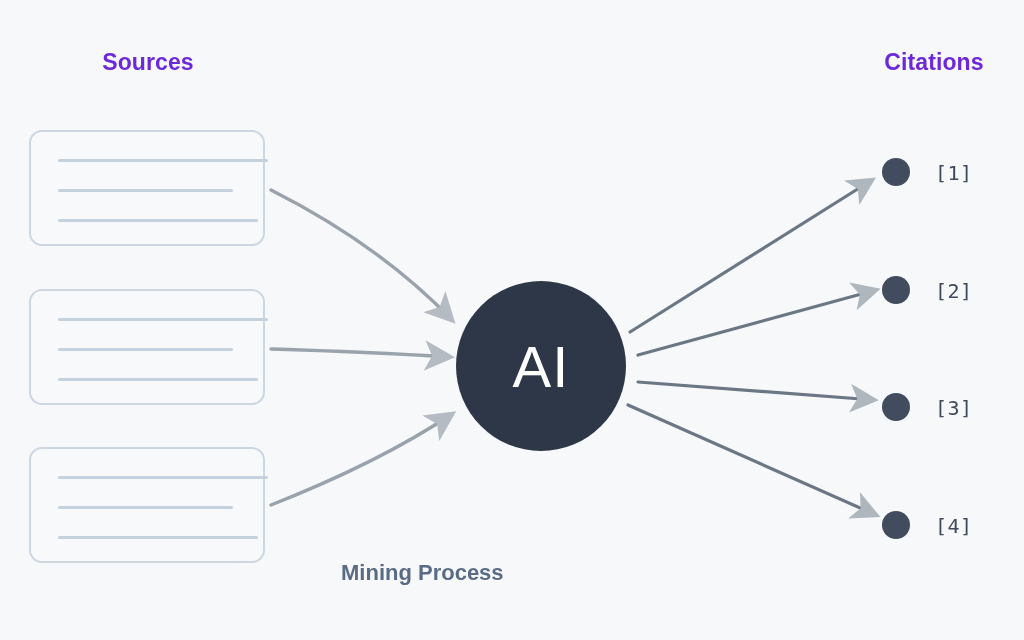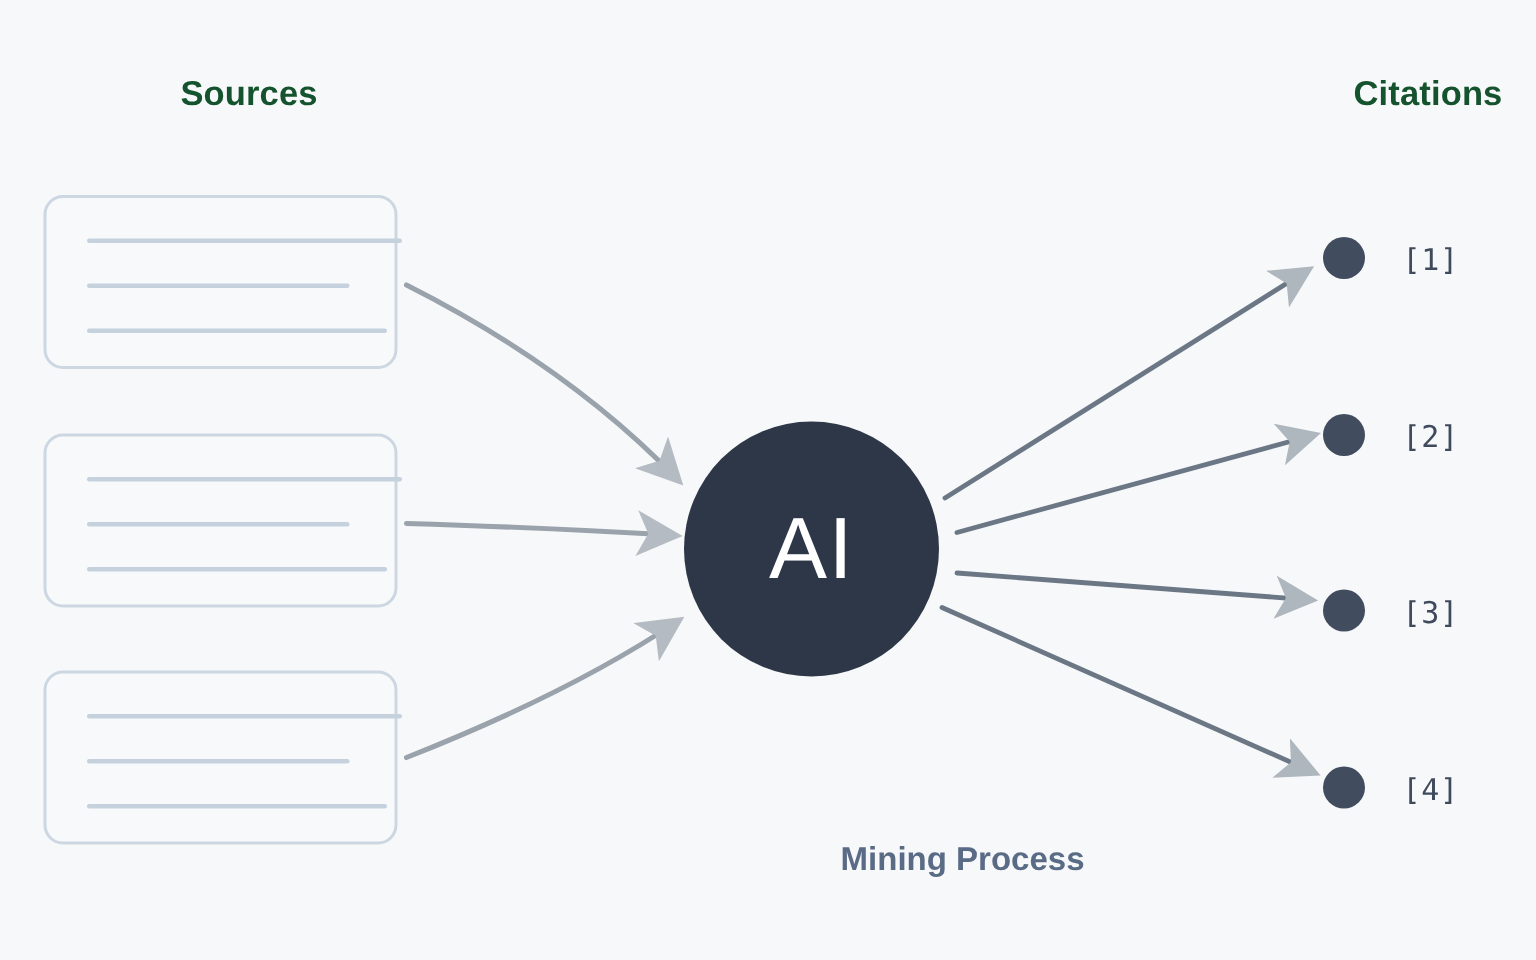--- a/index.html
+++ b/index.html
@@ -23,43 +23,42 @@
     position: absolute;
     left: 0;
     top: 0;
     width: 1024px;
     height: 640px;
   }
   .col-heading {
     position: absolute;
     font-size: 23px;
     font-weight: bold;
-    color: #14532d;
+    color: #6d28d9;
     letter-spacing: 0.1px;
     white-space: nowrap;
-    padding-left: 18px;
   }
   #heading-sources {
     left: 0;
     top: 49px;
     width: 296px;
     text-align: center;
   }
   #heading-citations {
     left: 838px;
     top: 49px;
     width: 192px;
     text-align: center;
   }
   #process-caption {
     position: absolute;
-    left: 323px;
+    left: 341px;
     top: 560px;
     width: 400px;
-    text-align: right;
+    text-align: left;
     font-size: 22px;
     font-weight: bold;
     color: #5a6c85;
     white-space: nowrap;
   }
   .source-card {
     position: absolute;
     left: 29px;
     width: 236px;
     height: 116px;

